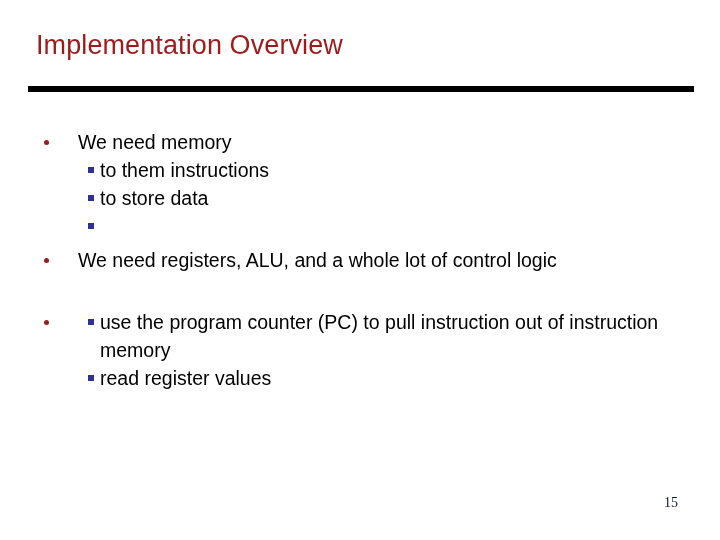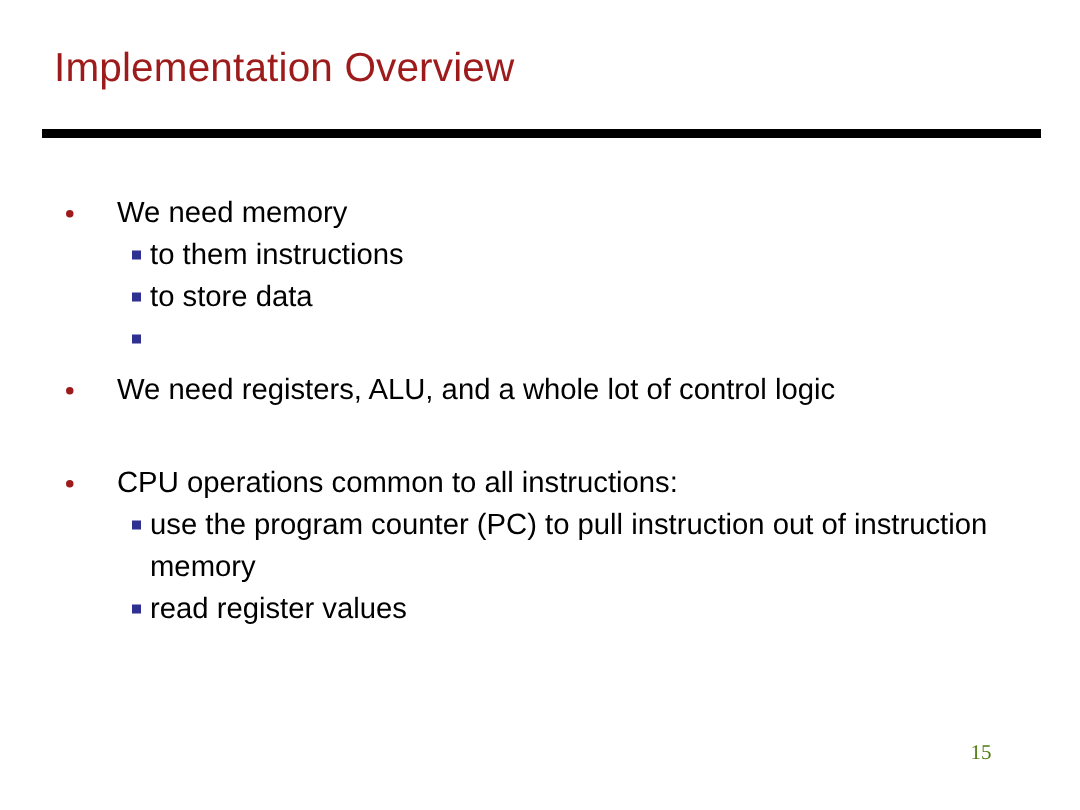--- a/index.html
+++ b/index.html
@@ -99,28 +99,28 @@
     white-space: nowrap;
   }
   .lvl2.wrapline {
     width: 560px;
     white-space: normal;
   }
 
   
   #slide-number {
     position: absolute;
-    left: 640px;
+    left: 664px;
     top: 494px;
     width: 28px;
-    text-align: center;
+    text-align: left;
     font-family: "Liberation Serif", serif;
     font-size: 14px;
     line-height: 18px;
-    color: #4d7c0f;
+    color: #0f172a;
   }
 </style>
 </head>
 <body>
 
 <div id="slide">
 
   <div id="slide-title">Implementation Overview</div>
 
   <div id="title-rule"></div>
@@ -150,21 +150,20 @@
     <div class="block">
       <div class="lvl1">
         <span class="dot"></span>
         <span>We need registers, ALU, and a whole lot of control logic</span>
       </div>
     </div>
 
     <div class="block">
       <div class="lvl1">
         <span class="dot"></span>
-        <span>CPU operations common to all instructions:</span>
       </div>
       <ul class="sublist">
         <li class="lvl2 wrapline">
           <span class="sq"></span>
           <span>use the program counter (PC) to pull instruction out of instruction memory</span>
         </li>
         <li class="lvl2 nowrap">
           <span class="sq"></span>
           <span>read register values</span>
         </li>

